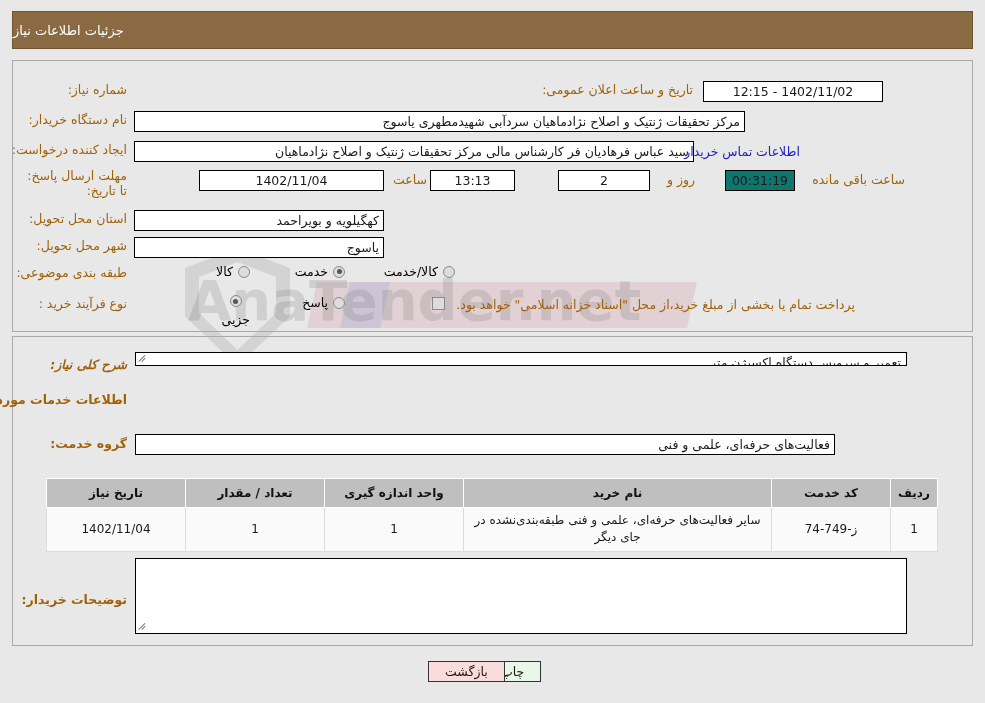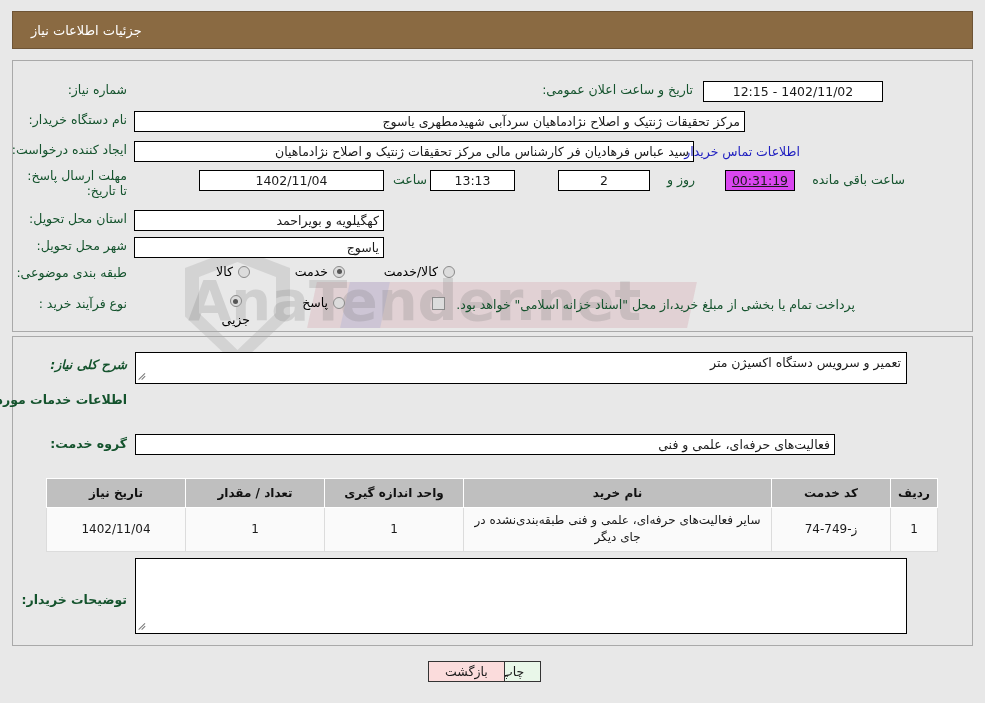--- a/index.html
+++ b/index.html
@@ -86,21 +86,20 @@
     box-sizing: border-box;
     color: #ffffff;
     font-size: 13px;
     display: flex;
     align-items: center;
     justify-content: flex-start;
     padding-right: 0;
   }
   .header-bar .title {
     margin-right: auto;
-    padding-left: 18px;
     font-size: 13px;
   }
 
   
   .panel {
     position: absolute;
     background: #e8e8e8;
     border: 1px solid #a9a9a9;
     box-sizing: border-box;
   }
@@ -126,41 +125,41 @@
     position: absolute;
     display: flex;
     align-items: center;
     direction: rtl;
     font-size: 12.5px;
     color: #1a1a1a;
     white-space: nowrap;
   }
   .lbl {
     font-size: 12.5px;
-    color: #14532d;
+    color: #a16207;
     text-align: right;
   }
   .lbl-bold { font-weight: bold; }
 
   .tbox {
     background: #ffffff;
     border: 1px solid #000000;
     box-sizing: border-box;
     height: 21px;
     line-height: 19px;
     font-size: 12.5px;
     color: #1a1a1a;
     padding: 0 4px;
     overflow: hidden;
     text-overflow: ellipsis;
     white-space: nowrap;
   }
   .tbox.center { text-align: center; }
   .tbox.right { text-align: right; }
-  .tbox.yellow { background: #d946ef; text-decoration: underline; }
+  .tbox.yellow { background: #0f766e; }
 
   .link {
     color: #2020c0;
     font-size: 12.5px;
     text-decoration: none;
     cursor: pointer;
   }
 
   
   .radio {
@@ -379,21 +378,21 @@
     <span class="rl">پاسخ</span>
   </div>
   <span class="checkbox" style="position:absolute; right:540px; top:297px; z-index:6;"></span>
   <span class="lbl" style="position:absolute; right:130px; top:297px; z-index:6;">پرداخت تمام یا بخشی از مبلغ خرید،از محل "اسناد خزانه اسلامی" خواهد بود.</span>
 
   <div class="panel" id="panel-bottom"></div>
 
   <div class="row" style="right:858px; top:357px; z-index:6;font-style:italic;">
     <span class="lbl lbl-bold">شرح کلی نیاز:</span>
   </div>
-  <div class="tarea" style="position:absolute; right:78px; top:352px; width:772px; height:32px; z-index:6;">
+  <div class="tarea" style="position:absolute; right:78px; top:352px; width:772px; height:14px; z-index:6;">
     <span>تعمیر و سرویس دستگاه اکسیژن متر</span>
     <span class="resize-grip"></span>
   </div>
 
   <div class="row" style="right:858px; top:392px; z-index:6;">
     <span class="lbl lbl-bold">اطلاعات خدمات مورد نیاز</span>
   </div>
 
   <div class="row" style="right:858px; top:436px; z-index:6;">
     <span class="lbl lbl-bold">گروه خدمت:</span>

